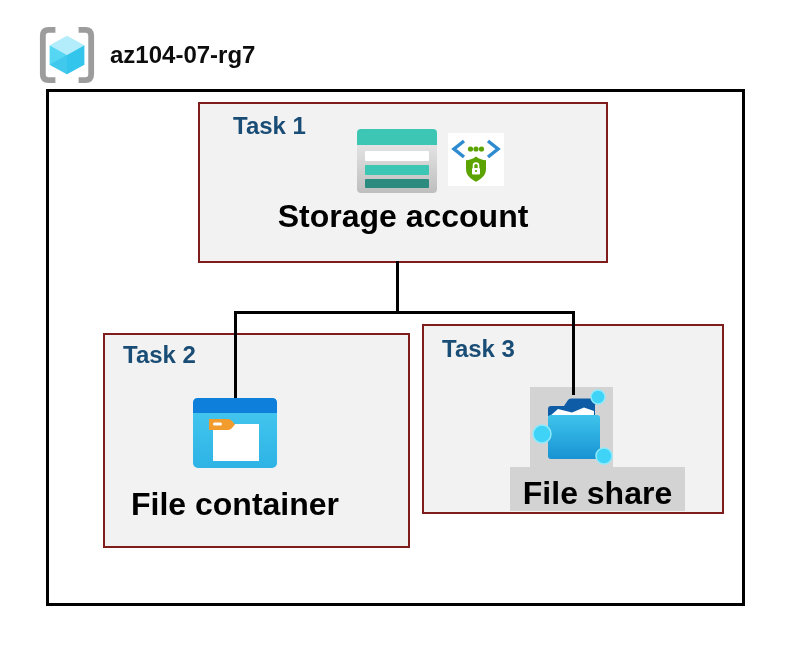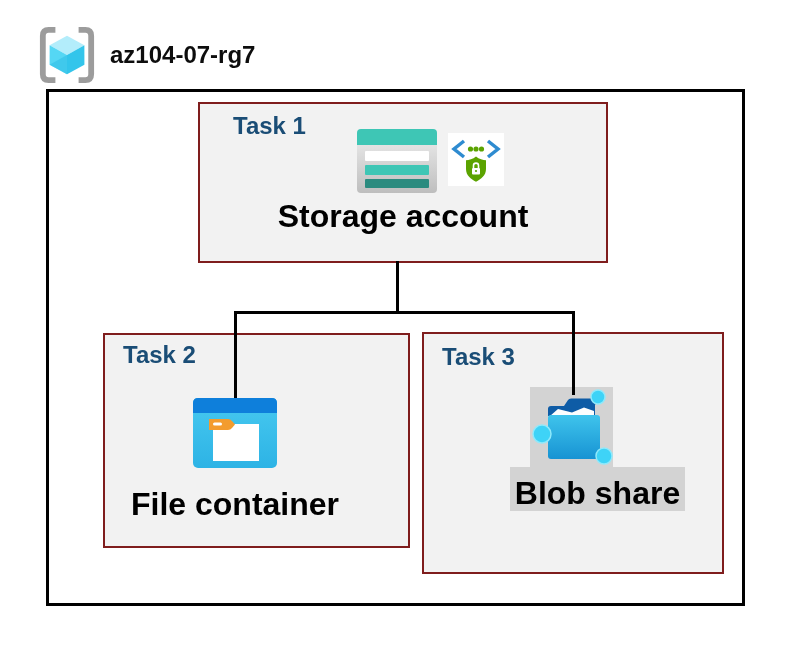--- a/index.html
+++ b/index.html
@@ -13,21 +13,21 @@
   }
   #outer-box{
     left:46px;top:89px;width:699px;height:517px;
     border:3px solid #000;background:#ffffff;box-sizing:border-box;
   }
   .task-box{
     border:2px solid #7f1d1d;background:#F2F2F2;box-sizing:border-box;z-index:1;padding-left:8px;
   }
   #task1-box{left:198px;top:102px;width:410px;height:161px;}
   #task2-box{left:72px;top:333px;width:307px;height:215px;margin-left:31px;}
-  #task3-box{left:422px;top:332px;width:302px;height:242px;}
+  #task3-box{left:422px;top:324px;width:302px;height:190px;}
   .task-label{
     position:absolute;font-size:24px;font-weight:bold;color:#1A4D76;white-space:nowrap;
   }
   #task1-label{left:33px;top:8px;}
   #task2-label{left:18px;top:6px;}
   #task3-label{left:18px;top:9px;}
   .res-label{
     position:absolute;font-size:32px;font-weight:bold;color:#000;text-align:center;z-index:4;
   }
   #storage-label{left:198px;top:198px;width:410px;}
@@ -131,13 +131,13 @@
   <line x1="70" y1="14" x2="61" y2="27" stroke="#15609C" stroke-width="3"></line>
   <line x1="15" y1="50" x2="28" y2="52" stroke="#15609C" stroke-width="3"></line>
   <line x1="75" y1="71" x2="60" y2="59" stroke="#15609C" stroke-width="3"></line>
   <path d="M20,32 V25 Q20,22 23,22 H36 L40,16 Q41,14.5 43,14.5 H64 Q67,14.5 67,17.5 V32 Z" fill="#0E5CA6"></path>
   <polygon points="22,32 30,25 44,28.5 56,23.5 66,27 66,33 22,33" fill="#FBFDFE"></polygon>
   <rect x="20" y="31" width="52" height="44" rx="3" fill="url(#ff)"></rect>
   <circle cx="70" cy="13" r="7" fill="#3ED3F7" stroke="#8FE9FB" stroke-width="1.5"></circle>
   <circle cx="14" cy="50" r="9" fill="#3ED3F7" stroke="#8FE9FB" stroke-width="1.5"></circle>
   <circle cx="76" cy="72" r="8" fill="#3ED3F7" stroke="#8FE9FB" stroke-width="1.5"></circle>
 </svg>
-<div id="fileshare-label" class="res-label">Blob share</div>
+<div id="fileshare-label" class="res-label">File share</div>
 
 </body></html>

